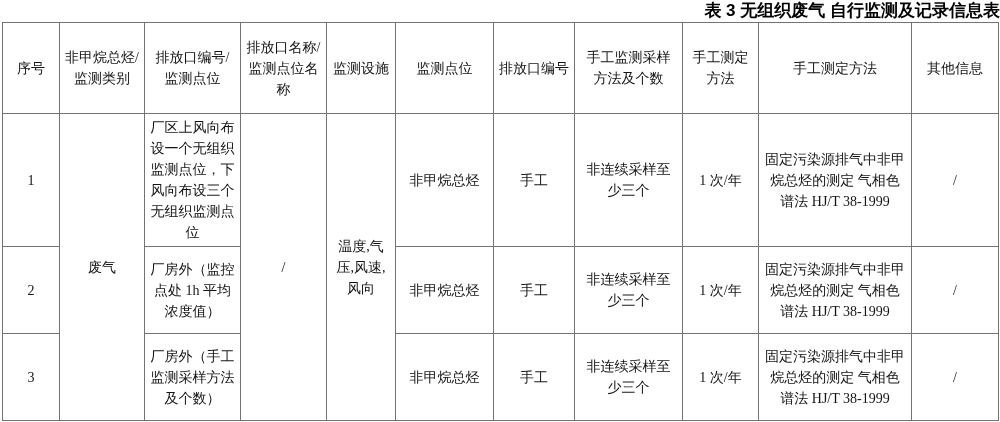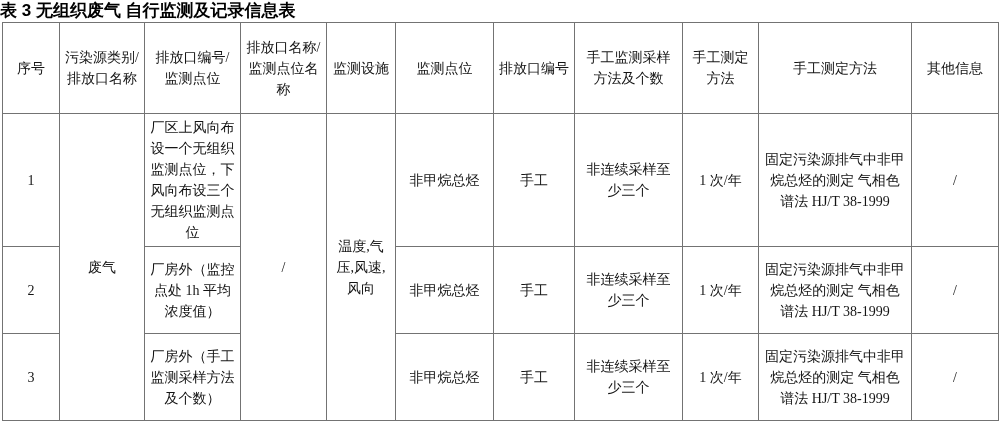--- a/index.html
+++ b/index.html
@@ -11,21 +11,21 @@
       width: 1000px;
       height: 422px;
       background: #ffffff;
       overflow: hidden;
       font-family: "Liberation Serif", "DejaVu Serif", serif;
       color: #141414;
     }
     .doc-title {
       height: 22px;
       line-height: 21px;
-      text-align: left;
+      text-align: right;
       font-family: "Liberation Sans", "DejaVu Sans", sans-serif;
       font-weight: bold;
       font-size: 17px;
       color: #000000;
       white-space: pre;
     }
     table.info-table {
       border-collapse: collapse;
       table-layout: fixed;
       margin-left: 2px;
@@ -63,21 +63,21 @@
         <col style="width:98px">
       <col style="width:81px">
         <col style="width:108px">
         <col style="width:76px">
       <col style="width:153px">
         <col style="width:87px">
     </colgroup>
     <thead>
       <tr class="r-head">
         <th>序号</th>
-        <th>污染源类别/排放口名称</th>
+        <th>非甲烷总烃/监测类别</th>
         <th>排放口编号/监测点位</th>
         <th>排放口名称/监测点位名称</th>
         <th>监测设施</th>
         <th>监测点位</th>
         <th>排放口编号</th>
         <th>手工监测采样方法及个数</th>
         <th>手工测定方法</th>
         <th>手工测定方法</th>
         <th>其他信息</th>
       </tr>

